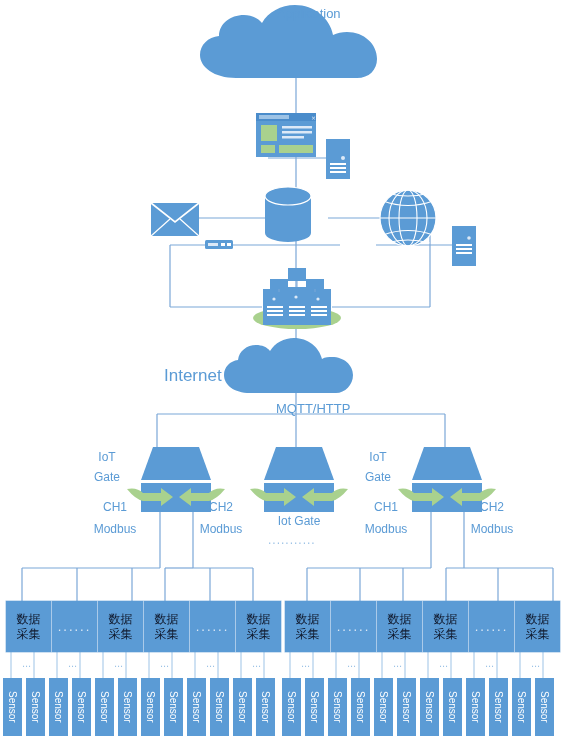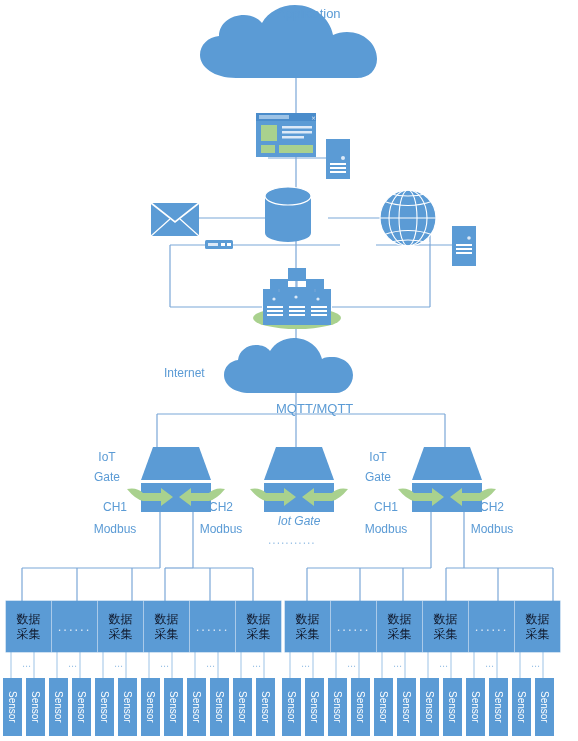--- a/index.html
+++ b/index.html
@@ -6,21 +6,21 @@
   body{
     width:578px;height:741px;position:relative;overflow:hidden;
     font-family:"Liberation Sans","DejaVu Sans",sans-serif;
   }
   #stage{position:absolute;left:0;top:0;width:578px;height:741px;}
   .lbl{
     position:absolute;color:#5b9bd5;white-space:nowrap;
     font-family:"Liberation Sans","DejaVu Sans",sans-serif;
   }
   .lbl-app{font-size:13px;}
-  .lbl-net{font-size:12px;}
+  .lbl-net{font-size:17px;}
   .lbl-gw{font-size:12px;text-align:center;}
   .lbl-proto{font-size:13px;}
   .dots-h{position:absolute;color:#9dc3e6;font-size:12px;letter-spacing:1px;}
   .node-box{
     position:absolute;background:#5b9bd5;color:#0f172a;
     display:flex;flex-direction:column;align-items:center;justify-content:center;
     font-size:12px;line-height:15px;text-align:center;
     box-shadow:0 0 0 0.5px rgba(91,155,213,.6);
   }
   .node-box.ellipsis{font-size:13px;letter-spacing:2px;color:#dce9f7;}
@@ -282,30 +282,30 @@
         <line x1="497" y1="652" x2="497" y2="678"></line>
       <line x1="520" y1="652" x2="520" y2="678"></line>
         <line x1="543" y1="652" x2="543" y2="678"></line>
     </g>
   </svg>
 
   <div class="lbl lbl-app" style="left:277px;top:6px;">Application</div>
 
   <div class="lbl lbl-net" style="left:164px;top:366px;">Internet</div>
 
-  <div class="lbl lbl-proto" style="left:276px;top:401px;">MQTT/MQTT</div>
+  <div class="lbl lbl-proto" style="left:276px;top:401px;">MQTT/HTTP</div>
 
   <div class="lbl lbl-gw" style="left:85px;top:450px;width:44px;">IoT</div>
   <div class="lbl lbl-gw" style="left:85px;top:470px;width:44px;">Gate</div>
   <div class="lbl lbl-gw" style="left:95px;top:500px;width:40px;">CH1</div>
   <div class="lbl lbl-gw" style="left:82px;top:522px;width:66px;">Modbus</div>
   <div class="lbl lbl-gw" style="left:201px;top:500px;width:40px;">CH2</div>
   <div class="lbl lbl-gw" style="left:188px;top:522px;width:66px;">Modbus</div>
 
-  <div class="lbl lbl-gw" style="left:269px;top:514px;width:60px;font-style:italic;">Iot Gate</div>
+  <div class="lbl lbl-gw" style="left:269px;top:514px;width:60px;">Iot Gate</div>
   <div class="dots-h" style="left:268px;top:533px;">...........</div>
 
   <div class="lbl lbl-gw" style="left:356px;top:450px;width:44px;">IoT</div>
   <div class="lbl lbl-gw" style="left:356px;top:470px;width:44px;">Gate</div>
   <div class="lbl lbl-gw" style="left:366px;top:500px;width:40px;">CH1</div>
   <div class="lbl lbl-gw" style="left:353px;top:522px;width:66px;">Modbus</div>
   <div class="lbl lbl-gw" style="left:472px;top:500px;width:40px;">CH2</div>
   <div class="lbl lbl-gw" style="left:459px;top:522px;width:66px;">Modbus</div>
 
   <div id="acq-layer">

